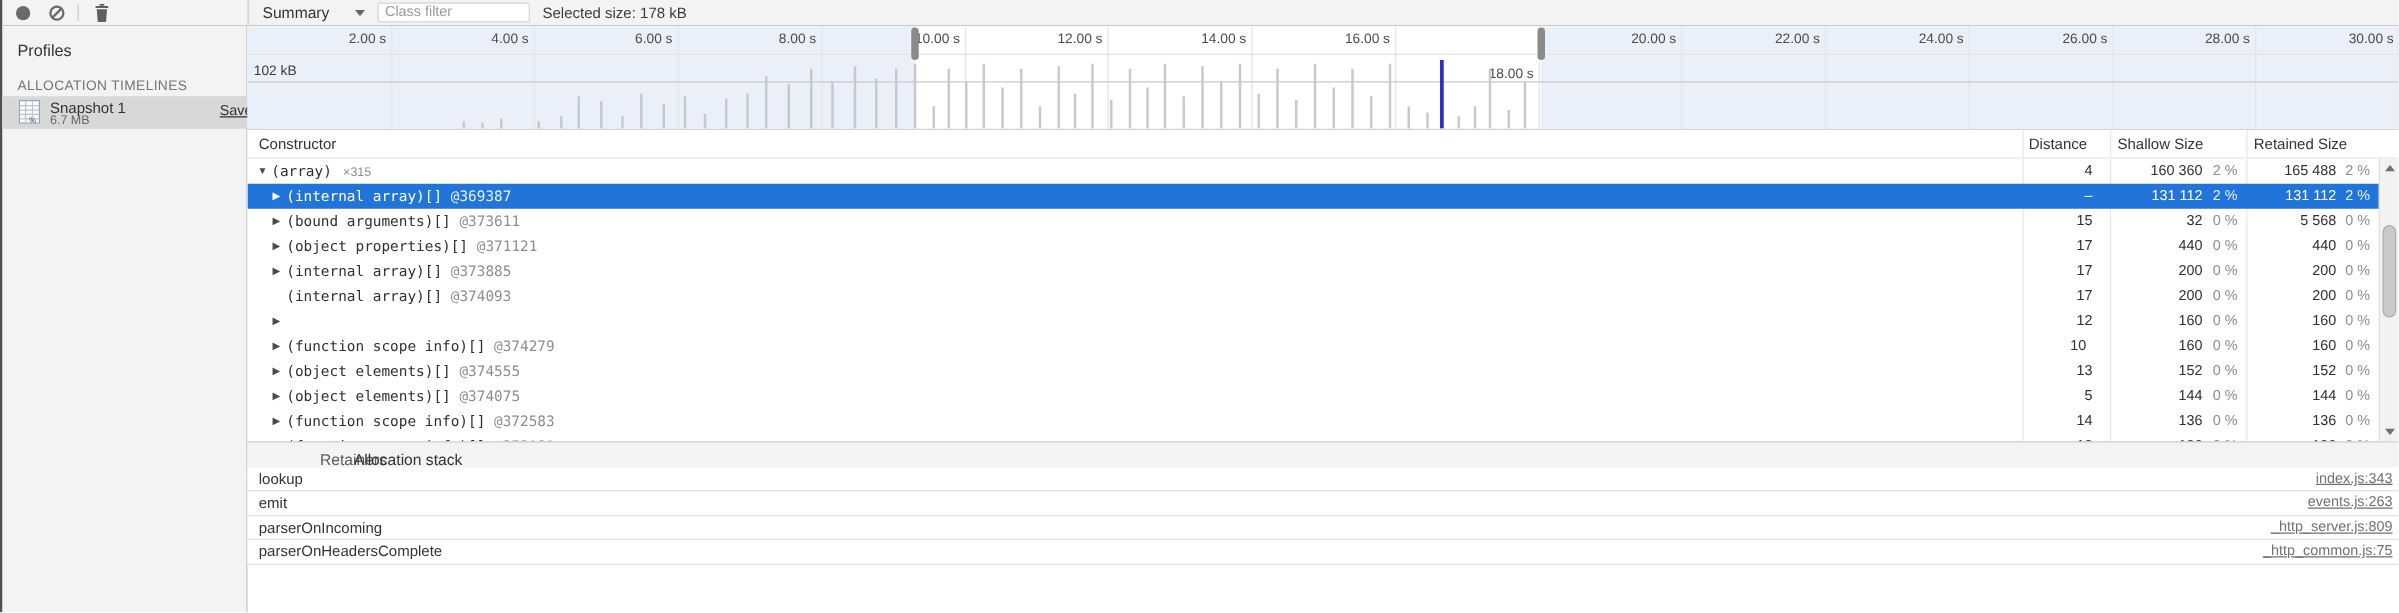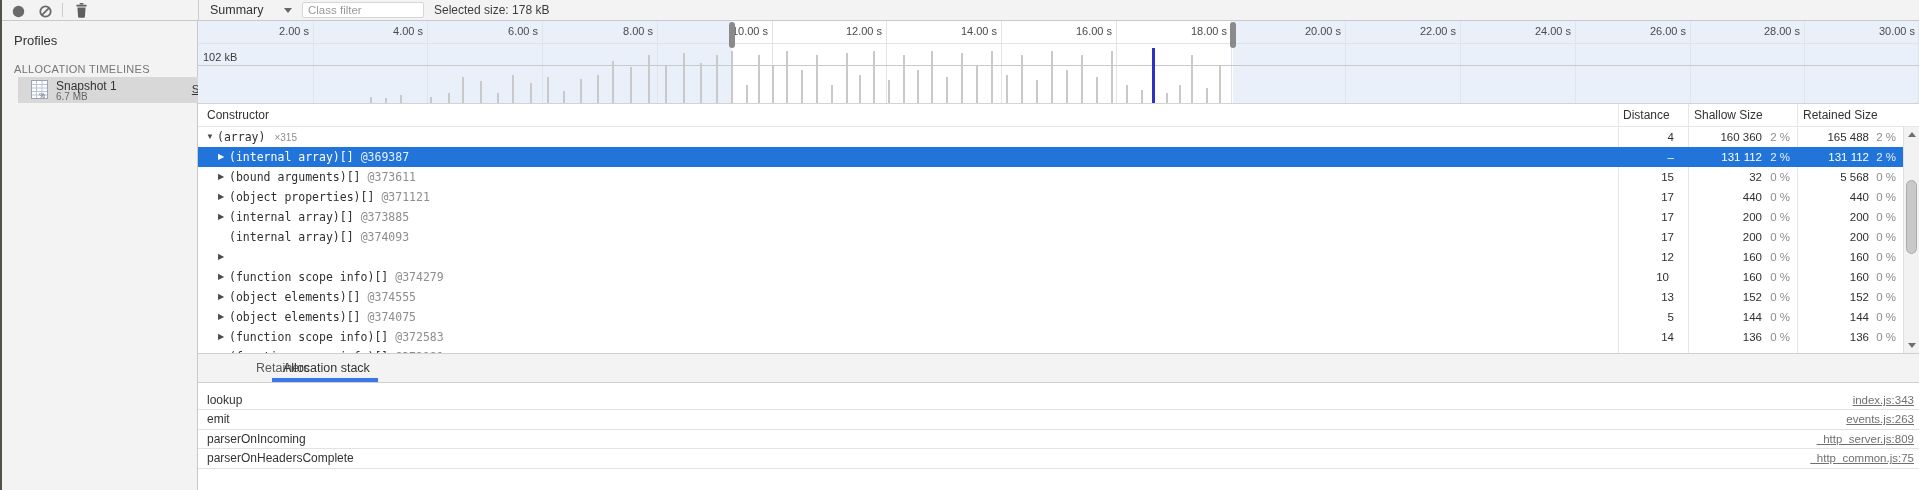--- a/index.html
+++ b/index.html
@@ -18,21 +18,21 @@
   .summary-select { position:absolute; left:208px; top:0; height:20px; line-height:20px; font-size:12.5px; color:#333; cursor:pointer; }
   .summary-caret { position:absolute; left:282px; top:8px; width:0; height:0; border-left:4px solid transparent; border-right:4px solid transparent; border-top:5px solid #676767; }
   .class-filter { position:absolute; left:300px; top:2px; width:122px; height:16px; border:1px solid #d6d6d6; border-radius:2px; background:#fff; font-family:"Liberation Sans",sans-serif; font-size:11.5px; padding:0 5px; color:#333; outline:none; }
   .class-filter::placeholder { color:#9a9a9a; }
   .selected-size { position:absolute; left:432px; top:0; height:20px; line-height:20px; font-size:12px; color:#3c3c3c; }
 
   
   .sidebar { position:absolute; left:2px; top:21px; width:196px; height:469px; background:#f3f3f3; border-right:1px solid #c9c9c9; }
   .profiles-title { position:absolute; left:12px; top:12px; font-size:13px; color:#333; }
   .section-label { position:absolute; left:12px; top:42px; font-size:11px; color:#757575; letter-spacing:.3px; }
-  .snapshot-item { position:absolute; left:16px; top:56px; width:208px; height:26px; background:#d8d8d8; cursor:pointer; }
+  .snapshot-item { position:absolute; left:0; top:56px; width:208px; height:26px; background:#d8d8d8; cursor:pointer; }
   .snapshot-icon { position:absolute; left:13px; top:3px; }
   .snapshot-name { position:absolute; left:38px; top:2px; font-size:12px; color:#333; }
   .snapshot-size { position:absolute; left:38px; top:14px; font-size:10px; color:#666; }
   .save-link { position:absolute; right:8px; top:6px; font-size:11.5px; color:#333; text-decoration:underline; cursor:pointer; }
 
   
   .overview { position:absolute; left:198px; top:21px; width:1721px; height:82px; background:#fff; overflow:hidden; }
   .ov-overlay { position:absolute; top:0; height:82px; background:#e9f0fa; }
   .ov-gridline { position:absolute; top:0; width:1px; height:82px; background:#dfe5ed; }
   .ov-tickrow-border { position:absolute; left:0; top:22px; width:1721px; height:1px; background:#e3e3e3; }
@@ -64,21 +64,21 @@
   .vs-btn { position:absolute; left:0; width:15px; height:15px; cursor:pointer; }
   .vs-tri-up { position:absolute; left:4px; top:5px; width:0; height:0; border-left:4px solid transparent; border-right:4px solid transparent; border-bottom:5px solid #6f6f6f; }
   .vs-tri-dn { position:absolute; left:4px; top:5px; width:0; height:0; border-left:4px solid transparent; border-right:4px solid transparent; border-top:5px solid #6f6f6f; }
   .vs-thumb { position:absolute; left:2px; top:53px; width:11px; height:74px; background:#c9c9c9; border:1px solid #adadad; border-radius:6px; cursor:grab; }
 
   
   .tabbar { position:absolute; left:198px; top:353px; width:1721px; height:30px; background:#f3f3f3; border-top:1px solid #cfcfcf; border-bottom:1px solid #cfcfcf; }
   .tab { position:absolute; top:0; height:29px; line-height:29px; font-size:12.5px; color:#5c5c5c; cursor:pointer; }
   .tab.active { color:#333; }
   .tab-underline { position:absolute; left:74px; bottom:0; width:106px; height:4px; background:#3b78e7; }
-  .stack { position:absolute; left:198px; top:391px; width:1721px; background:#fff;text-decoration:underline; }
+  .stack { position:absolute; left:198px; top:374px; width:1721px; background:#fff;text-decoration:underline; }
   .stack-row { position:relative; width:1721px; height:19.4px; border-bottom:1px solid #e2e2e2; }
   .stack-fn { position:absolute; left:9px; top:0; height:19px; line-height:19px; font-size:12px; color:#333; }
   .stack-link { position:absolute; right:5px; top:0; height:19px; line-height:19px; font-size:11.5px; color:#707070; text-decoration:underline; cursor:pointer; white-space:nowrap; }
 </style>
 </head>
 <body>
 
 <div class="app">
   <div class="edge-strip"></div>
 
@@ -145,21 +145,21 @@
         <div class="ov-tick" style="left: 375px;">8.00 s</div>
         <div class="ov-gridline" style="left: 574px;"></div>
         <div class="ov-tick" style="left: 490px;">10.00 s</div>
         <div class="ov-gridline" style="left: 688px;"></div>
         <div class="ov-tick" style="left: 604px;">12.00 s</div>
         <div class="ov-gridline" style="left: 803px;"></div>
         <div class="ov-tick" style="left: 719px;">14.00 s</div>
         <div class="ov-gridline" style="left: 918px;"></div>
         <div class="ov-tick" style="left: 834px;">16.00 s</div>
         <div class="ov-gridline" style="left: 1033px;"></div>
-        <div class="ov-tick" style="left: 949px;">18.00 s</div>
+        <div class="ov-tick" style="left: 949px; margin-top: 28px;">18.00 s</div>
         <div class="ov-gridline" style="left: 1147px;"></div>
         <div class="ov-tick" style="left: 1063px;">20.00 s</div>
         <div class="ov-gridline" style="left: 1262px;"></div>
         <div class="ov-tick" style="left: 1178px;">22.00 s</div>
         <div class="ov-gridline" style="left: 1377px;"></div>
         <div class="ov-tick" style="left: 1293px;">24.00 s</div>
         <div class="ov-gridline" style="left: 1492px;"></div>
         <div class="ov-tick" style="left: 1408px;">26.00 s</div>
         <div class="ov-gridline" style="left: 1606px;"></div>
         <div class="ov-tick" style="left: 1522px;">28.00 s</div>

